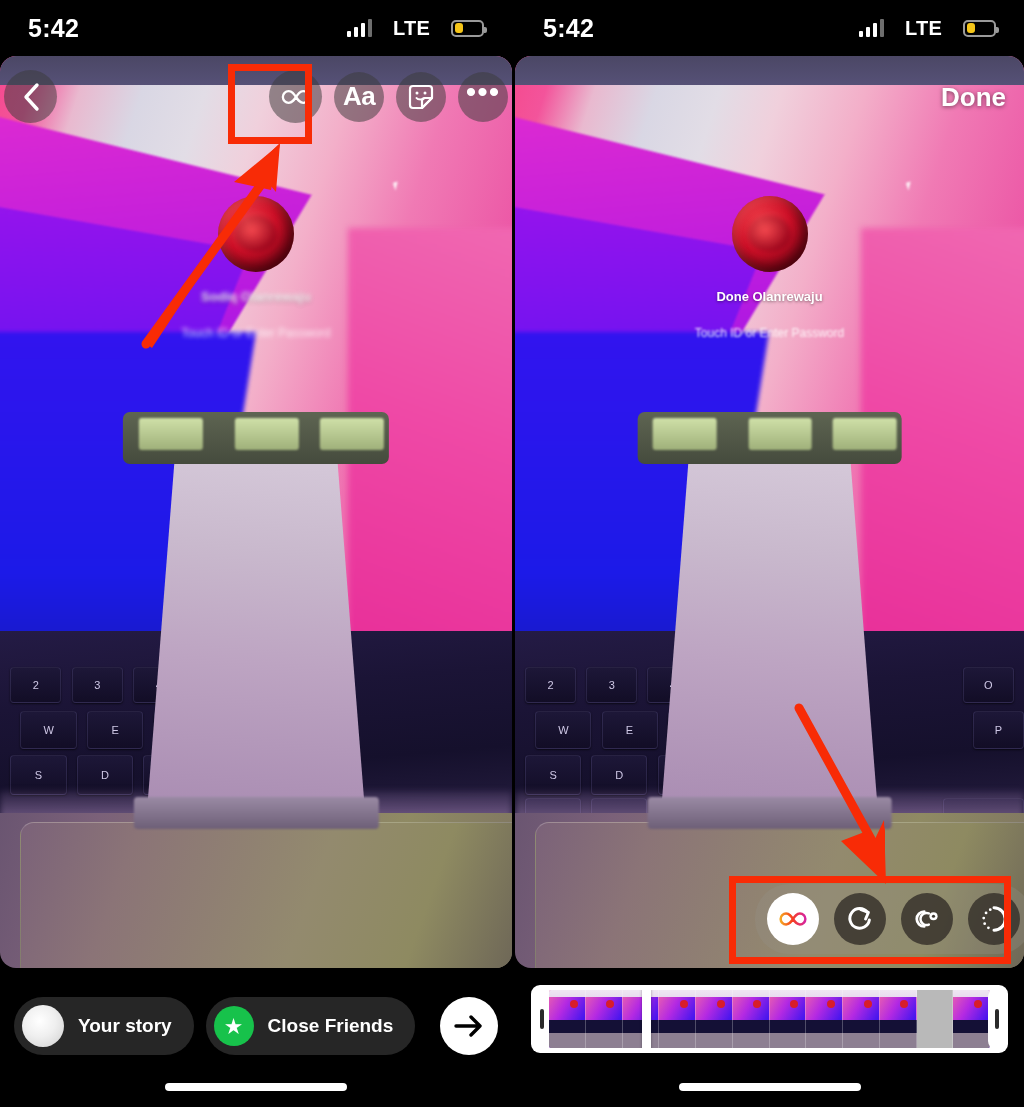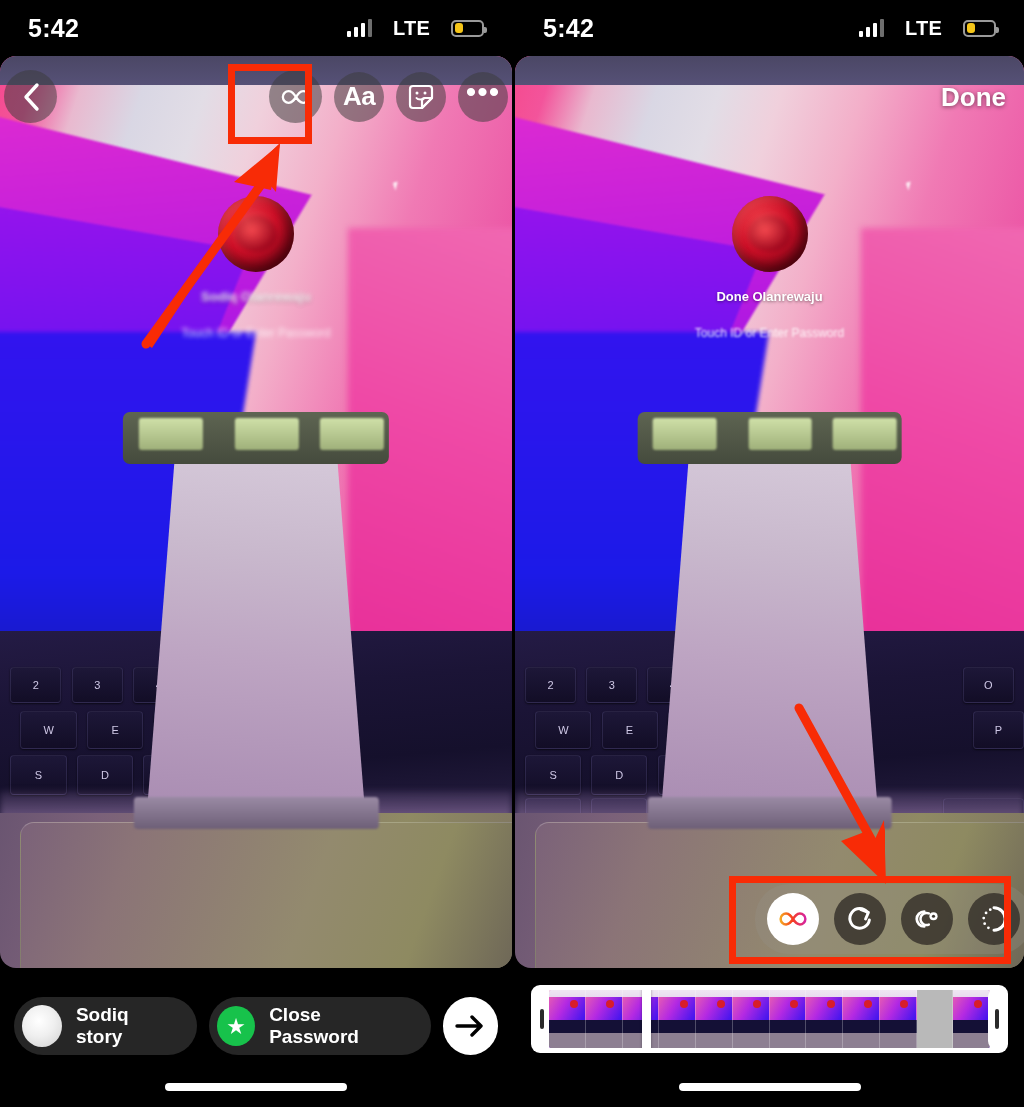--- a/index.html
+++ b/index.html
@@ -396,25 +396,25 @@
           <button class="round-btn small">
             <span class="dots">•••</span>
           </button>
         </div>
       </div>
     </div>
 
     <div class="actionbar">
       <div class="pill">
         <span class="ava"></span>
-        <span>Sodiq story</span>
+        <span>Your story</span>
       </div>
       <div class="pill">
         <span class="star-badge">★</span>
-        <span>Close Password</span>
+        <span>Close Friends</span>
       </div>
       <div class="send-btn">
         <svg width="30" height="26" viewBox="0 0 30 26">
           <path d="M2 13h24M17 4l9 9-9 9" stroke="#000" stroke-width="3.4" fill="none" stroke-linecap="round" stroke-linejoin="round"></path>
         </svg>
       </div>
     </div>
 
     <div class="home-ind"></div>
 

